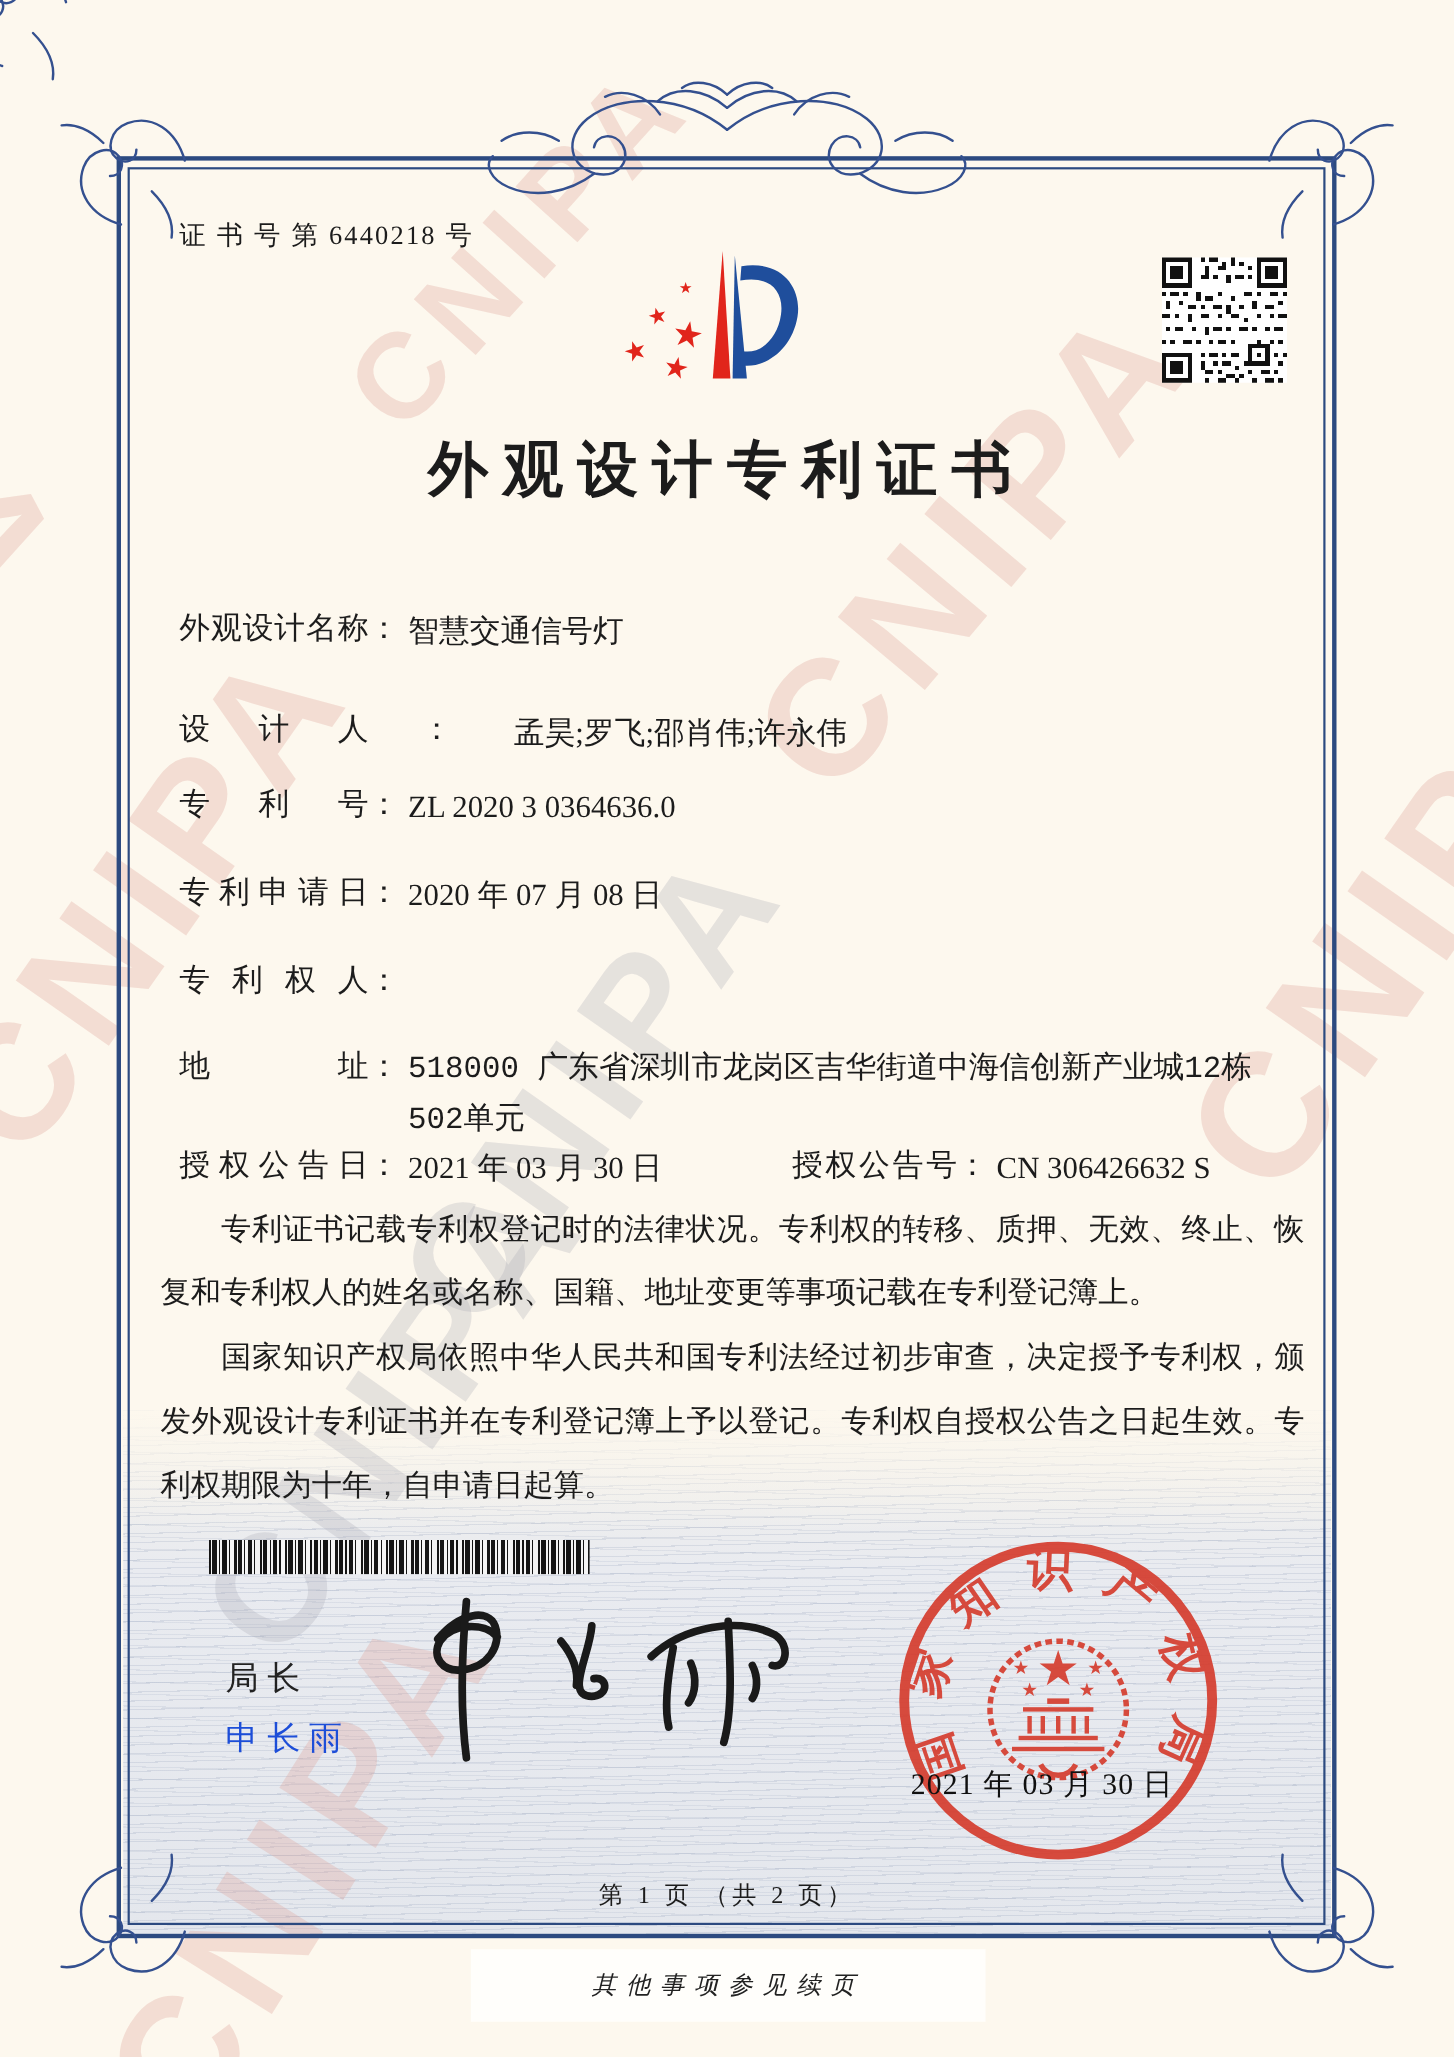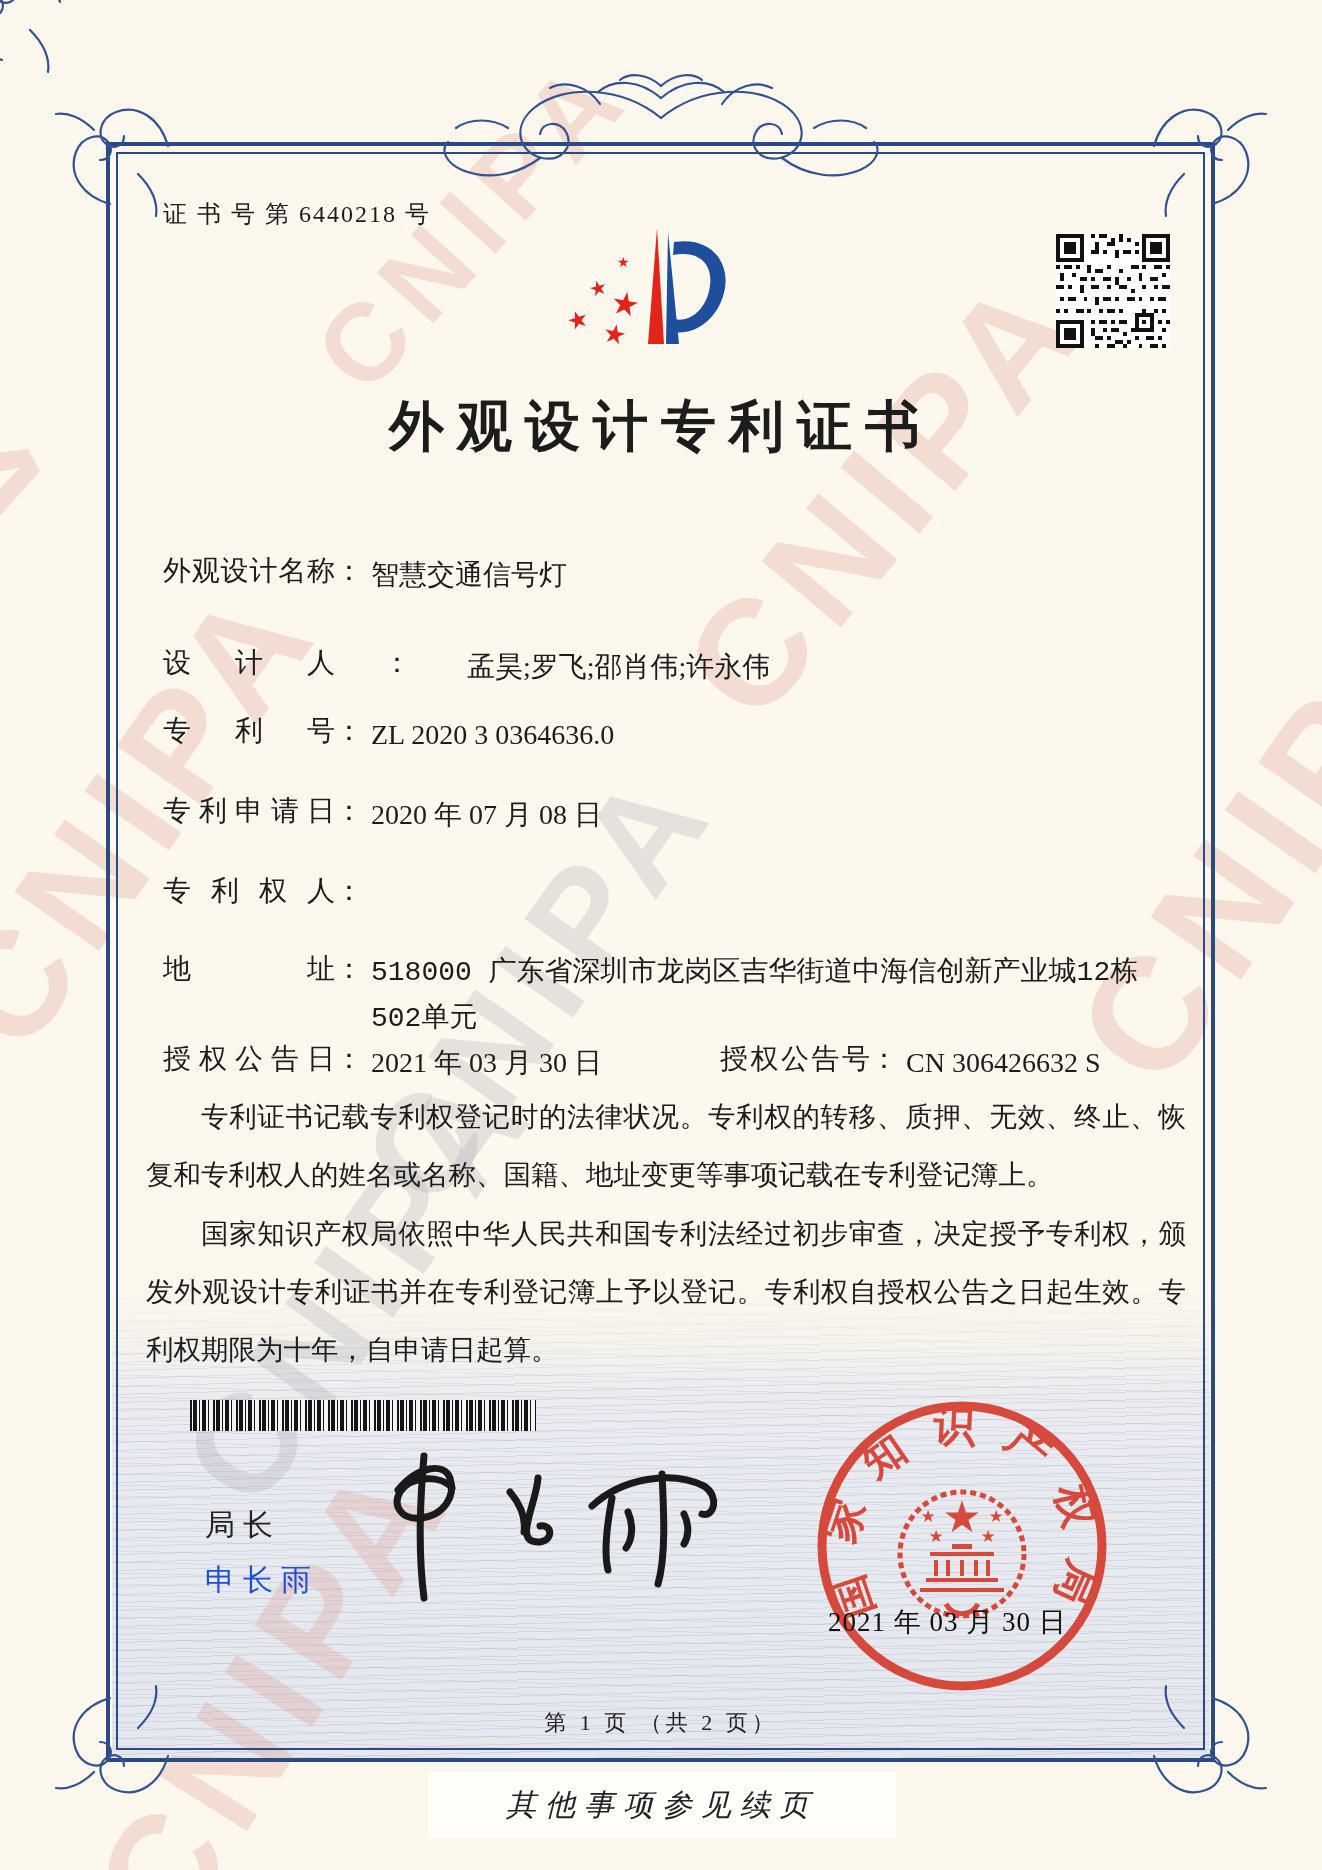--- a/index.html
+++ b/index.html
@@ -60,21 +60,21 @@
   .director-name{position:absolute;left:205px;top:1560px;font-size:30px;letter-spacing:8px;
       font-family:"Liberation Sans","DejaVu Sans",sans-serif;color:#1d4ed8;z-index:3;}
   .signature{position:absolute;left:360px;top:1448px;z-index:3;}
   .seal{position:absolute;left:812px;top:1396px;width:300px;height:300px;z-index:4;opacity:0.9;}
   .seal-date{position:absolute;left:828px;top:1604px;font-size:27px;letter-spacing:1px;
       color:#101010;z-index:5;white-space:nowrap;}
   .page-info{position:absolute;left:0;top:1708px;width:1322px;text-align:center;
       font-size:22px;letter-spacing:4px;z-index:3;}
   .note-strip{position:absolute;left:428px;top:1772px;width:468px;height:66px;background:#fffefb;
       z-index:3;display:flex;align-items:center;justify-content:center;}
-  .note-text{font-size:30px;letter-spacing:9px;font-style:italic;color:#222;}
+  .note-text{font-size:22px;letter-spacing:9px;font-style:italic;color:#222;}
 </style>
 </head>
 <body>
 
 <div class="page">
 
   <div class="wm pink" style="left:-150px;top:40px;font-size:150px;transform:rotate(62deg);">CNIPA</div>
   <div class="wm pink" style="left:290px;top:330px;font-size:110px;transform:rotate(-48deg);">CNIPA</div>
   <div class="wm pink" style="left:650px;top:640px;font-size:150px;transform:rotate(-50deg);">CNIPA</div>
   <div class="wm pink" style="left:-90px;top:980px;font-size:150px;transform:rotate(-55deg);">CNIPA</div>

